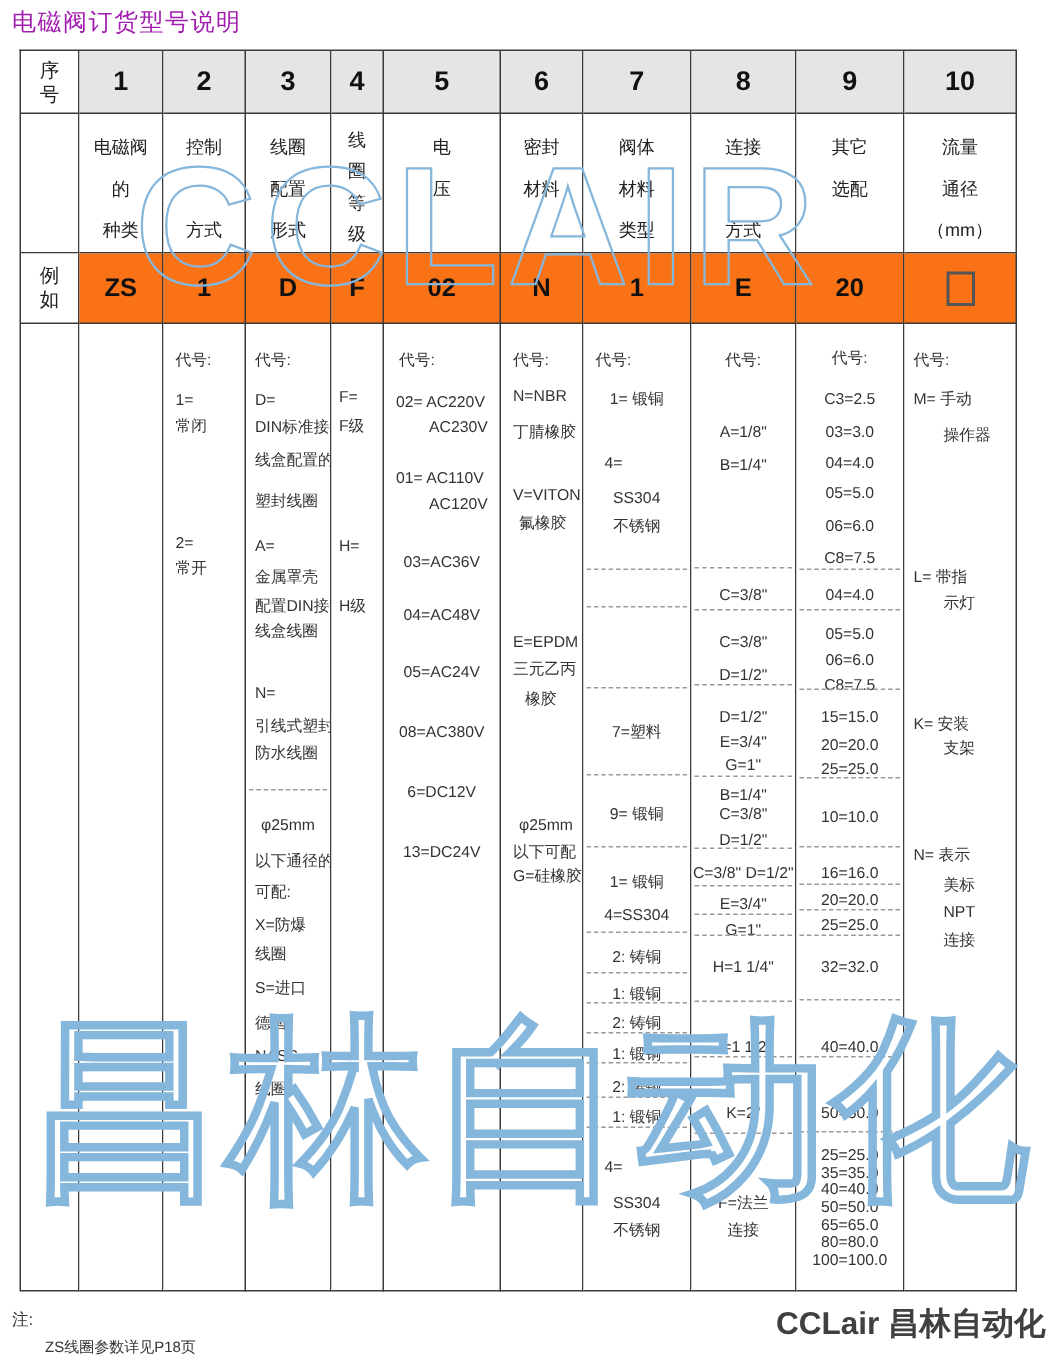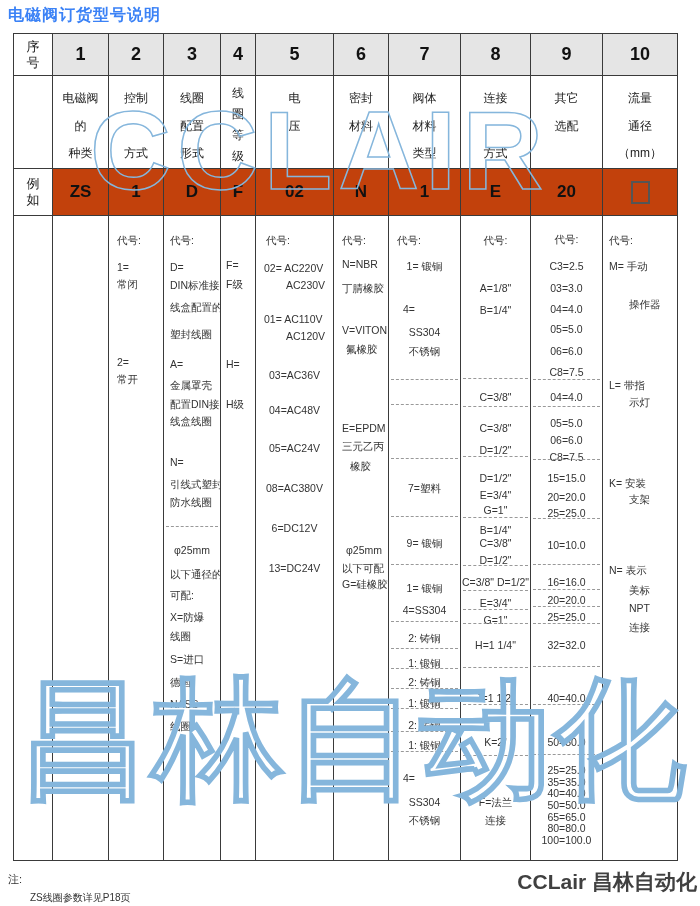--- a/index.html
+++ b/index.html
@@ -1,28 +1,28 @@
 <!DOCTYPE html>
 <html><head>
 <meta charset="utf-8">
 <style>
   html,body{margin:0;padding:0;background:#fff;}
   .page{position:relative;width:700px;height:906px;background:#fff;
         font-family:"Liberation Sans","DejaVu Sans",sans-serif;color:#222;overflow:hidden;}
-  .title{position:absolute;left:8px;top:5px;font-size:16px;font-weight:bold;letter-spacing:1px;color:#3b82f6;}
+  .title{position:absolute;left:8px;top:5px;font-size:16px;font-weight:normal;letter-spacing:1px;color:#a21caf;}
   .grid{position:absolute;left:13px;top:33px;width:664px;display:grid;
         grid-template-columns:39px 56px 55px 57px 35px 78px 55px 72px 70px 72px 75px;
         grid-template-rows:42px 93px 47px 645px;
         border-left:1px solid #3a3a3a;border-top:1px solid #3a3a3a;background:#fff;z-index:1;}
   .cell{position:relative;border-right:1px solid #3a3a3a;border-bottom:1px solid #3a3a3a;overflow:hidden;background:#fff;}
   .hdr{background:#e5e5e5;display:flex;align-items:center;justify-content:center;
        font-weight:bold;font-size:18px;color:#111;}
   .lbl{display:flex;flex-direction:column;align-items:center;justify-content:center;
        font-size:13px;line-height:16px;color:#222;}
-  .ex{background:#c2410c;display:flex;align-items:center;justify-content:center;
+  .ex{background:#f97316;display:flex;align-items:center;justify-content:center;
       font-weight:bold;font-size:17px;color:#111;}
   .abs-line{position:absolute;line-height:13px;white-space:nowrap;font-size:10.5px;color:#333;}
   .desc .abs-line{font-size:12px;line-height:15px;color:#222;}
   .ctr{left:0;right:0;text-align:center;}
   .dash{position:absolute;left:2px;right:2px;border-top:1px dashed #999;}
   .box{width:15px;height:19px;border:2px solid #555;display:inline-block;background:transparent;}
   .wm-top{position:absolute;left:90px;top:86px;font-size:112px;font-weight:bold;
           color:transparent;-webkit-text-stroke:1.5px #85b6dc;letter-spacing:6px;
           z-index:5;pointer-events:none;white-space:nowrap;}
   .wm-bottom{position:absolute;left:18px;top:652px;font-size:132px;font-weight:bold;
@@ -289,21 +289,21 @@
         <div class="dash" style="top: 373px;"></div>
         <div class="dash" style="top: 390px;"></div>
         <div class="dash" style="top: 407px;"></div>
         <div class="dash" style="top: 450px;"></div>
         <div class="dash" style="top: 488px;"></div>
         <div class="dash" style="top: 538px;"></div>
       </div>
     <div class="cell body">
         <div class="abs-line" style="top: 18px; left: 6px;">代号:</div>
         <div class="abs-line" style="top: 44px; left: 6px;">M= 手动</div>
-        <div class="abs-line" style="top: 68px; left: 26px; margin-top: 14px;">操作器</div>
+        <div class="abs-line" style="top: 68px; left: 26px;">操作器</div>
         <div class="abs-line" style="top: 163px; left: 6px;">L= 带指</div>
         <div class="abs-line" style="top: 180px; left: 26px;">示灯</div>
         <div class="abs-line" style="top: 261px; left: 6px;">K= 安装</div>
         <div class="abs-line" style="top: 277px; left: 26px;">支架</div>
         <div class="abs-line" style="top: 348px; left: 6px;">N= 表示</div>
         <div class="abs-line" style="top: 368px; left: 26px;">美标</div>
         <div class="abs-line" style="top: 386px; left: 26px;">NPT</div>
         <div class="abs-line" style="top: 405px; left: 26px;">连接</div>
       </div>
   </div>

